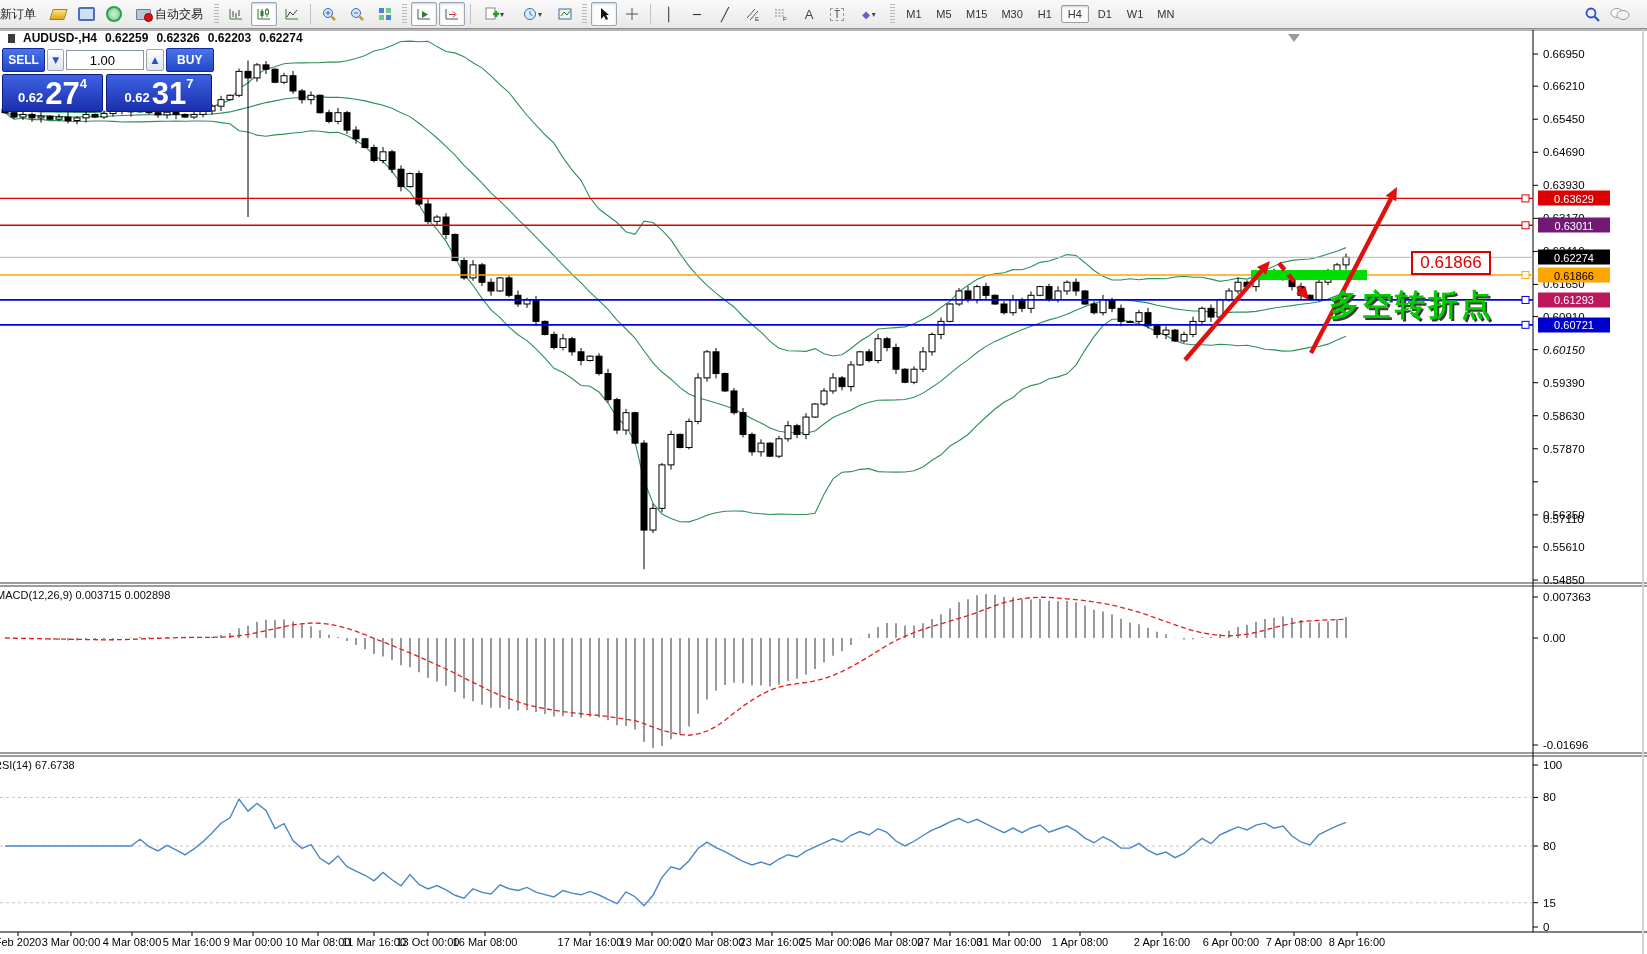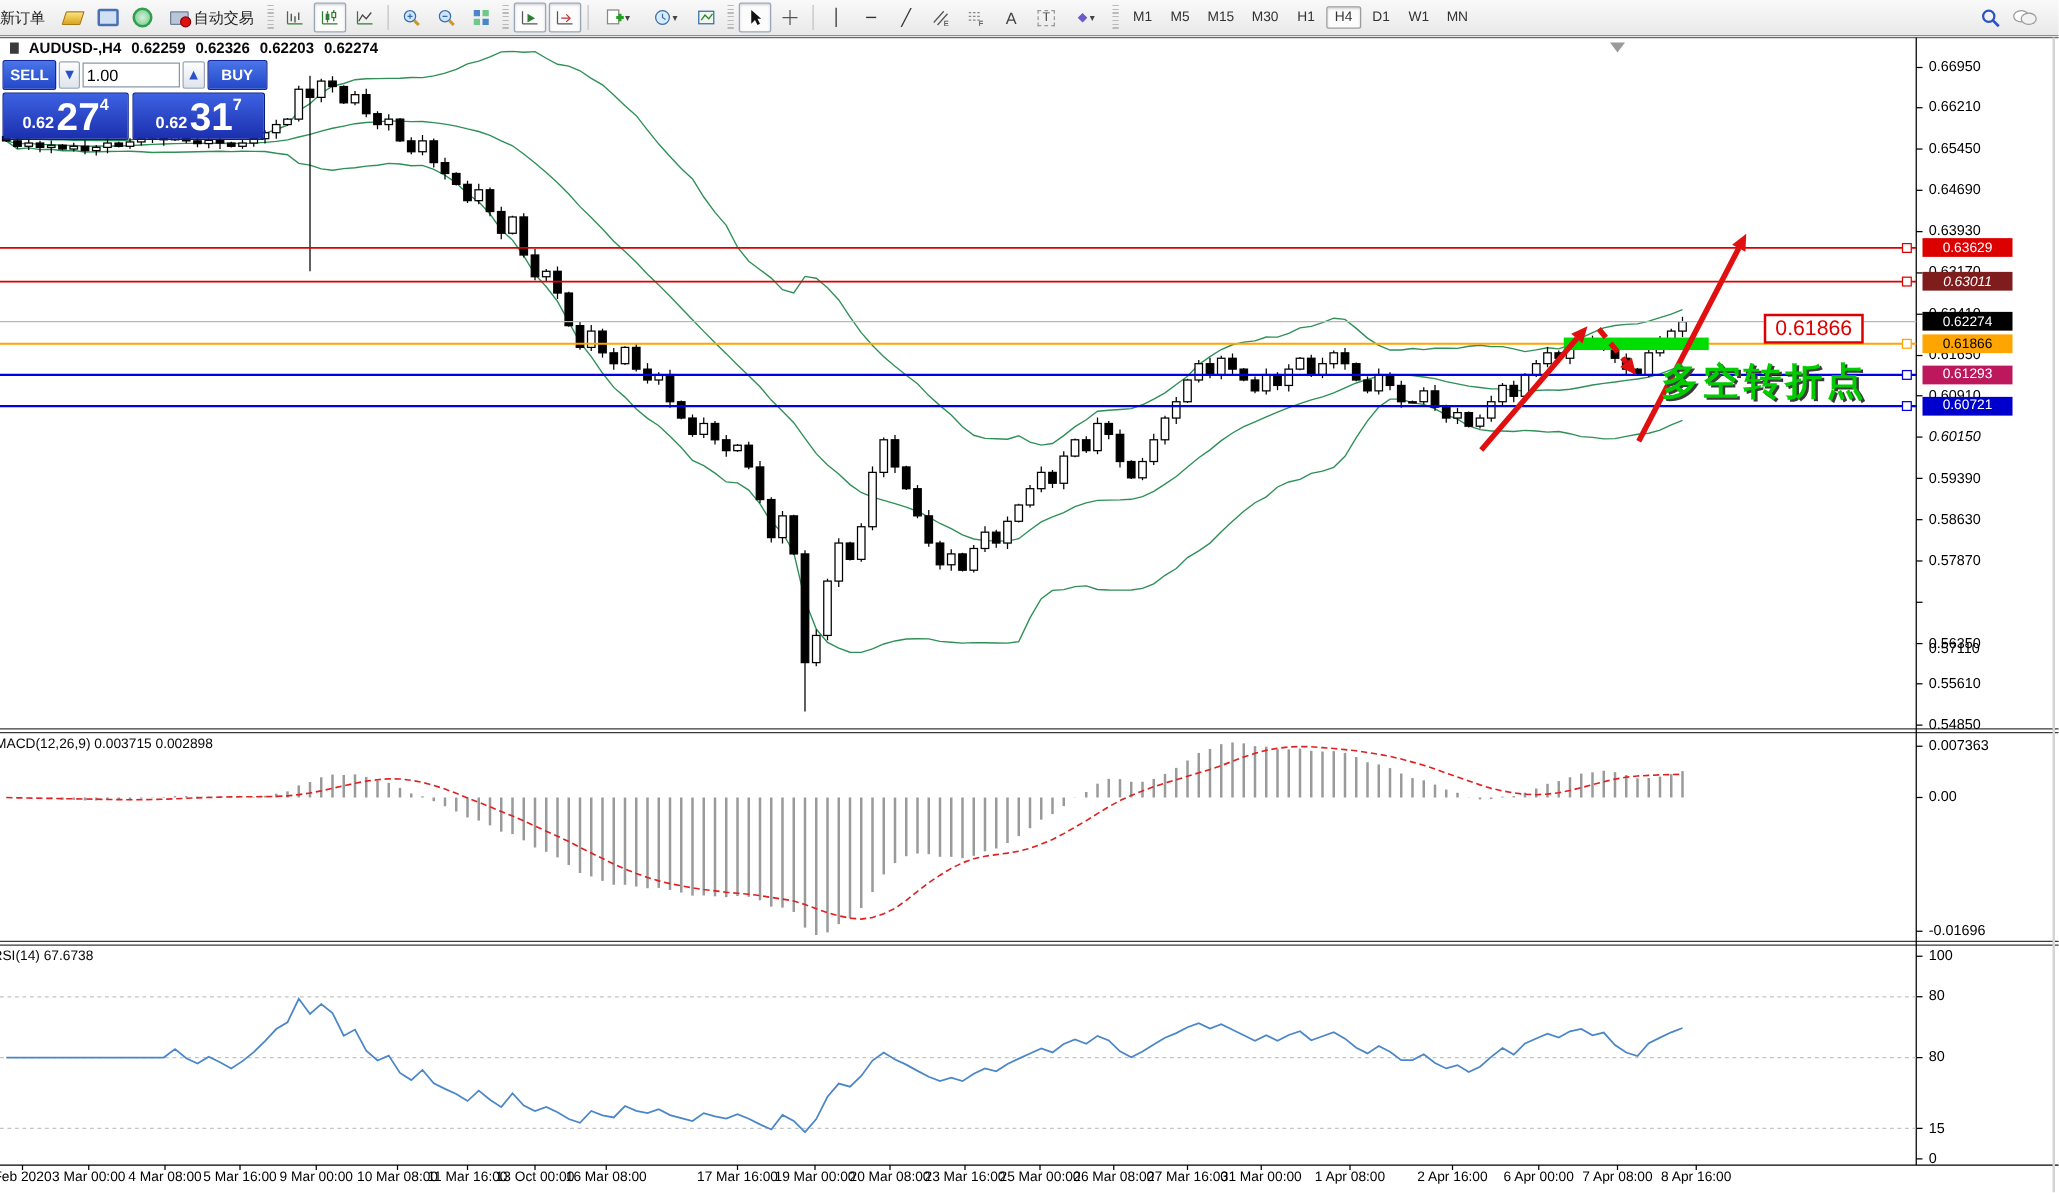--- a/index.html
+++ b/index.html
@@ -35,21 +35,21 @@
   .title-ic{width:7px;height:9px;background:#3a3a3a;display:inline-block;}
   
   .trade-panel{position:absolute;left:2px;top:47px;z-index:40;width:212px;}
   .tp-row1{display:flex;gap:2px;align-items:center;height:26px;}
   .tp-btn{height:22px;display:flex;align-items:center;justify-content:center;color:#fff;
     font-size:12px;font-weight:bold;border:1px solid #12279d;border-radius:2px;
     background:linear-gradient(#4a74e8,#2348c8);}
   .tp-sell{width:46px;} .tp-buy{width:52px;}
   .tp-spin{width:17px;height:20px;border:1px solid #9aa6b8;border-radius:2px;color:#2a52c8;
     background:linear-gradient(#fdfdfd,#dfe5ee);display:flex;align-items:center;justify-content:center;font-size:9px;}
-  .tp-vol{width:66px;height:18px;border:1px solid #8a97ab;font-size:13px;text-align:left;
+  .tp-vol{width:66px;height:18px;border:1px solid #8a97ab;font-size:13px;text-align:center;
     padding:0 8px 0 2px;font-family:"Liberation Sans",sans-serif;}
   .tp-row2{display:flex;gap:3px;margin-top:1px;}
   .tp-big{height:38px;display:flex;align-items:flex-end;justify-content:center;color:#fff;
     border:1px solid #0d1d7d;border-radius:2px;background:linear-gradient(#3d62e2 0%,#1b2fae 100%);
     padding-bottom:2px;box-sizing:border-box;}
   .tp-big-sell{width:101px;} .tp-big-buy{width:106px;}
   .tp-small{font-size:13px;font-weight:bold;margin:0 2px 4px 0;}
   .tp-huge{font-size:31px;font-weight:bold;line-height:30px;}
   .tp-sup{font-size:13px;font-weight:bold;align-self:flex-start;margin-top:1px;}
   
@@ -624,21 +624,21 @@
     <div class="ax-tick" style="top: 316.609px;">0.60910</div>
     <div class="ax-tick" style="top: 349.652px; font-style: italic;">0.60150</div>
     <div class="ax-tick" style="top: 382.696px;">0.59390</div>
     <div class="ax-tick" style="top: 415.739px;">0.58630</div>
     <div class="ax-tick" style="top: 448.783px;">0.57870</div>
     <div class="ax-tick" style="top: 481.826px; margin-top: 37px;">0.57110</div>
     <div class="ax-tick" style="top: 514.87px;">0.56350</div>
     <div class="ax-tick" style="top: 547.043px;">0.55610</div>
     <div class="ax-tick" style="top: 580.087px;">0.54850</div>
     <div class="ax-tag" style="top: 198.391px; background: rgb(221, 0, 0); color: rgb(255, 255, 255);">0.63629</div>
-    <div class="ax-tag" style="top: 225.261px; background: #7f1d1d; color: rgb(255, 255, 255); font-style: italic;">0.63011</div>
+    <div class="ax-tag" style="top: 225.261px; background: #701a75; color: rgb(255, 255, 255);">0.63011</div>
     <div class="ax-tag" style="top: 257.304px; background: rgb(0, 0, 0); color: rgb(255, 255, 255);">0.62274</div>
     <div class="ax-tag" style="top: 275.043px; background: rgb(255, 165, 0); color: rgb(0, 0, 0);">0.61866</div>
     <div class="ax-tag" style="top: 299.957px; background: #be185d; color: rgb(255, 255, 255);">0.61293</div>
     <div class="ax-tag" style="top: 324.826px; background: rgb(0, 0, 205); color: rgb(255, 255, 255);">0.60721</div>
     <div class="sub-label" style="left: -4px; top: 589px;">MACD(12,26,9) 0.003715 0.002898</div>
     <div class="sub-label" style="left: -6px; top: 759px;">RSI(14) 67.6738</div>
     <div class="ax-tick" style="top: 597px;">0.007363</div>
     <div class="ax-tick" style="top: 638px;">0.00</div>
     <div class="ax-tick" style="top: 745px;">-0.01696</div>
     <div class="ax-tick" style="top: 765px;">100</div>

